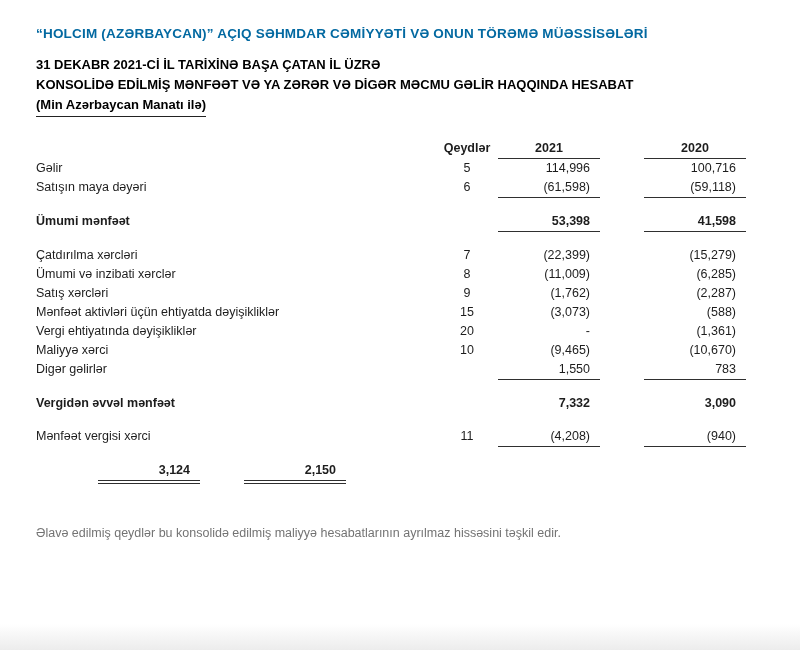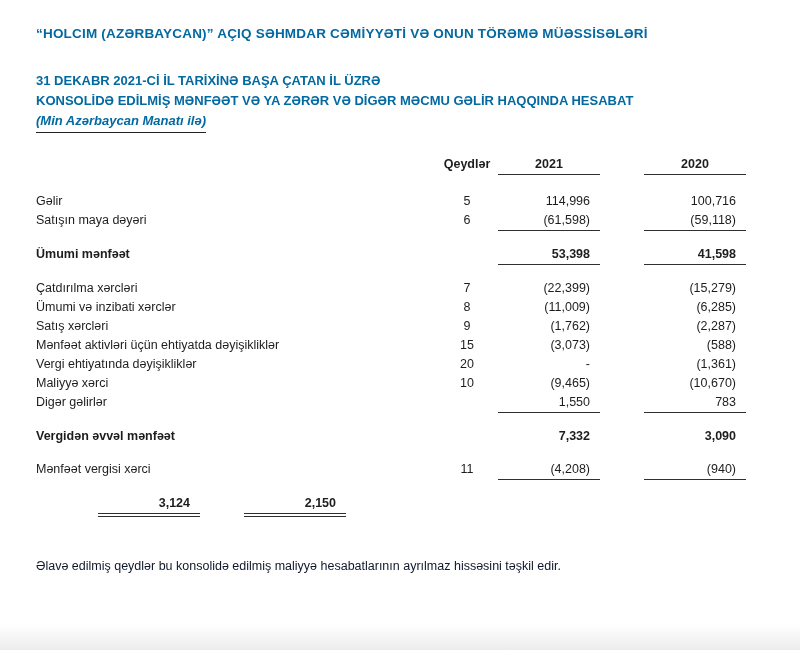--- a/index.html
+++ b/index.html
@@ -19,63 +19,62 @@
     padding: 26px 36px 0 36px;
   }
   .title {
     margin: 0;
     font-size: 13.5px;
     font-weight: bold;
     letter-spacing: 0.2px;
     color: #0369a1;
   }
   .subhead {
-    margin-top: 30px;
+    margin-top: 14px;
     font-size: 13px;
     font-weight: bold;
     line-height: 1.55;
-    color: #0369a1;
+    color: #000000;
   }
   .units {
     display: inline-block;
-    font-style: italic;
     border-bottom: 1.6px solid #222;
     padding-bottom: 1px;
   }
   .thead {
     display: flex;
     margin-top: 22px;
     font-weight: bold;
     font-size: 12.5px;
     line-height: 19px;
   }
   .c-label { width: 400px; }
   .c-note  { width: 62px;  text-align: center; }
   .c-val1  { width: 102px; text-align: right; padding-right: 10px; box-sizing: border-box; }
   .c-gap   { width: 44px; }
   .c-val2  { width: 102px; text-align: right; padding-right: 10px; box-sizing: border-box; }
   .hy {
     text-align: center;
     padding-right: 0;
     border-bottom: 1.6px solid #2f2f2f;
   }
-  .rows { margin-top: 17px; }
+  .rows { margin-top: 0; }
   .row {
     display: flex;
     font-size: 12.5px;
     line-height: 19px;
   }
   .row.bold { font-weight: bold; }
   .row.space-before { margin-top: 14px; }
   .row.u-single .val { border-bottom: 1.6px solid #2f2f2f; }
   .row.u-double .val { border-bottom: 4px double #2f2f2f; }
   .footer {
     margin-top: 42px;
     font-size: 12.5px;
-    color: #0f172a;
+    color: #737373;
   }
 </style>
 </head>
 <body>
 
 <div class="page">
 
   <h1 class="title">“HOLCIM (AZƏRBAYCAN)” AÇIQ SƏHMDAR CƏMİYYƏTİ VƏ ONUN TÖRƏMƏ MÜƏSSİSƏLƏRİ</h1>
 
   <div class="subhead">

